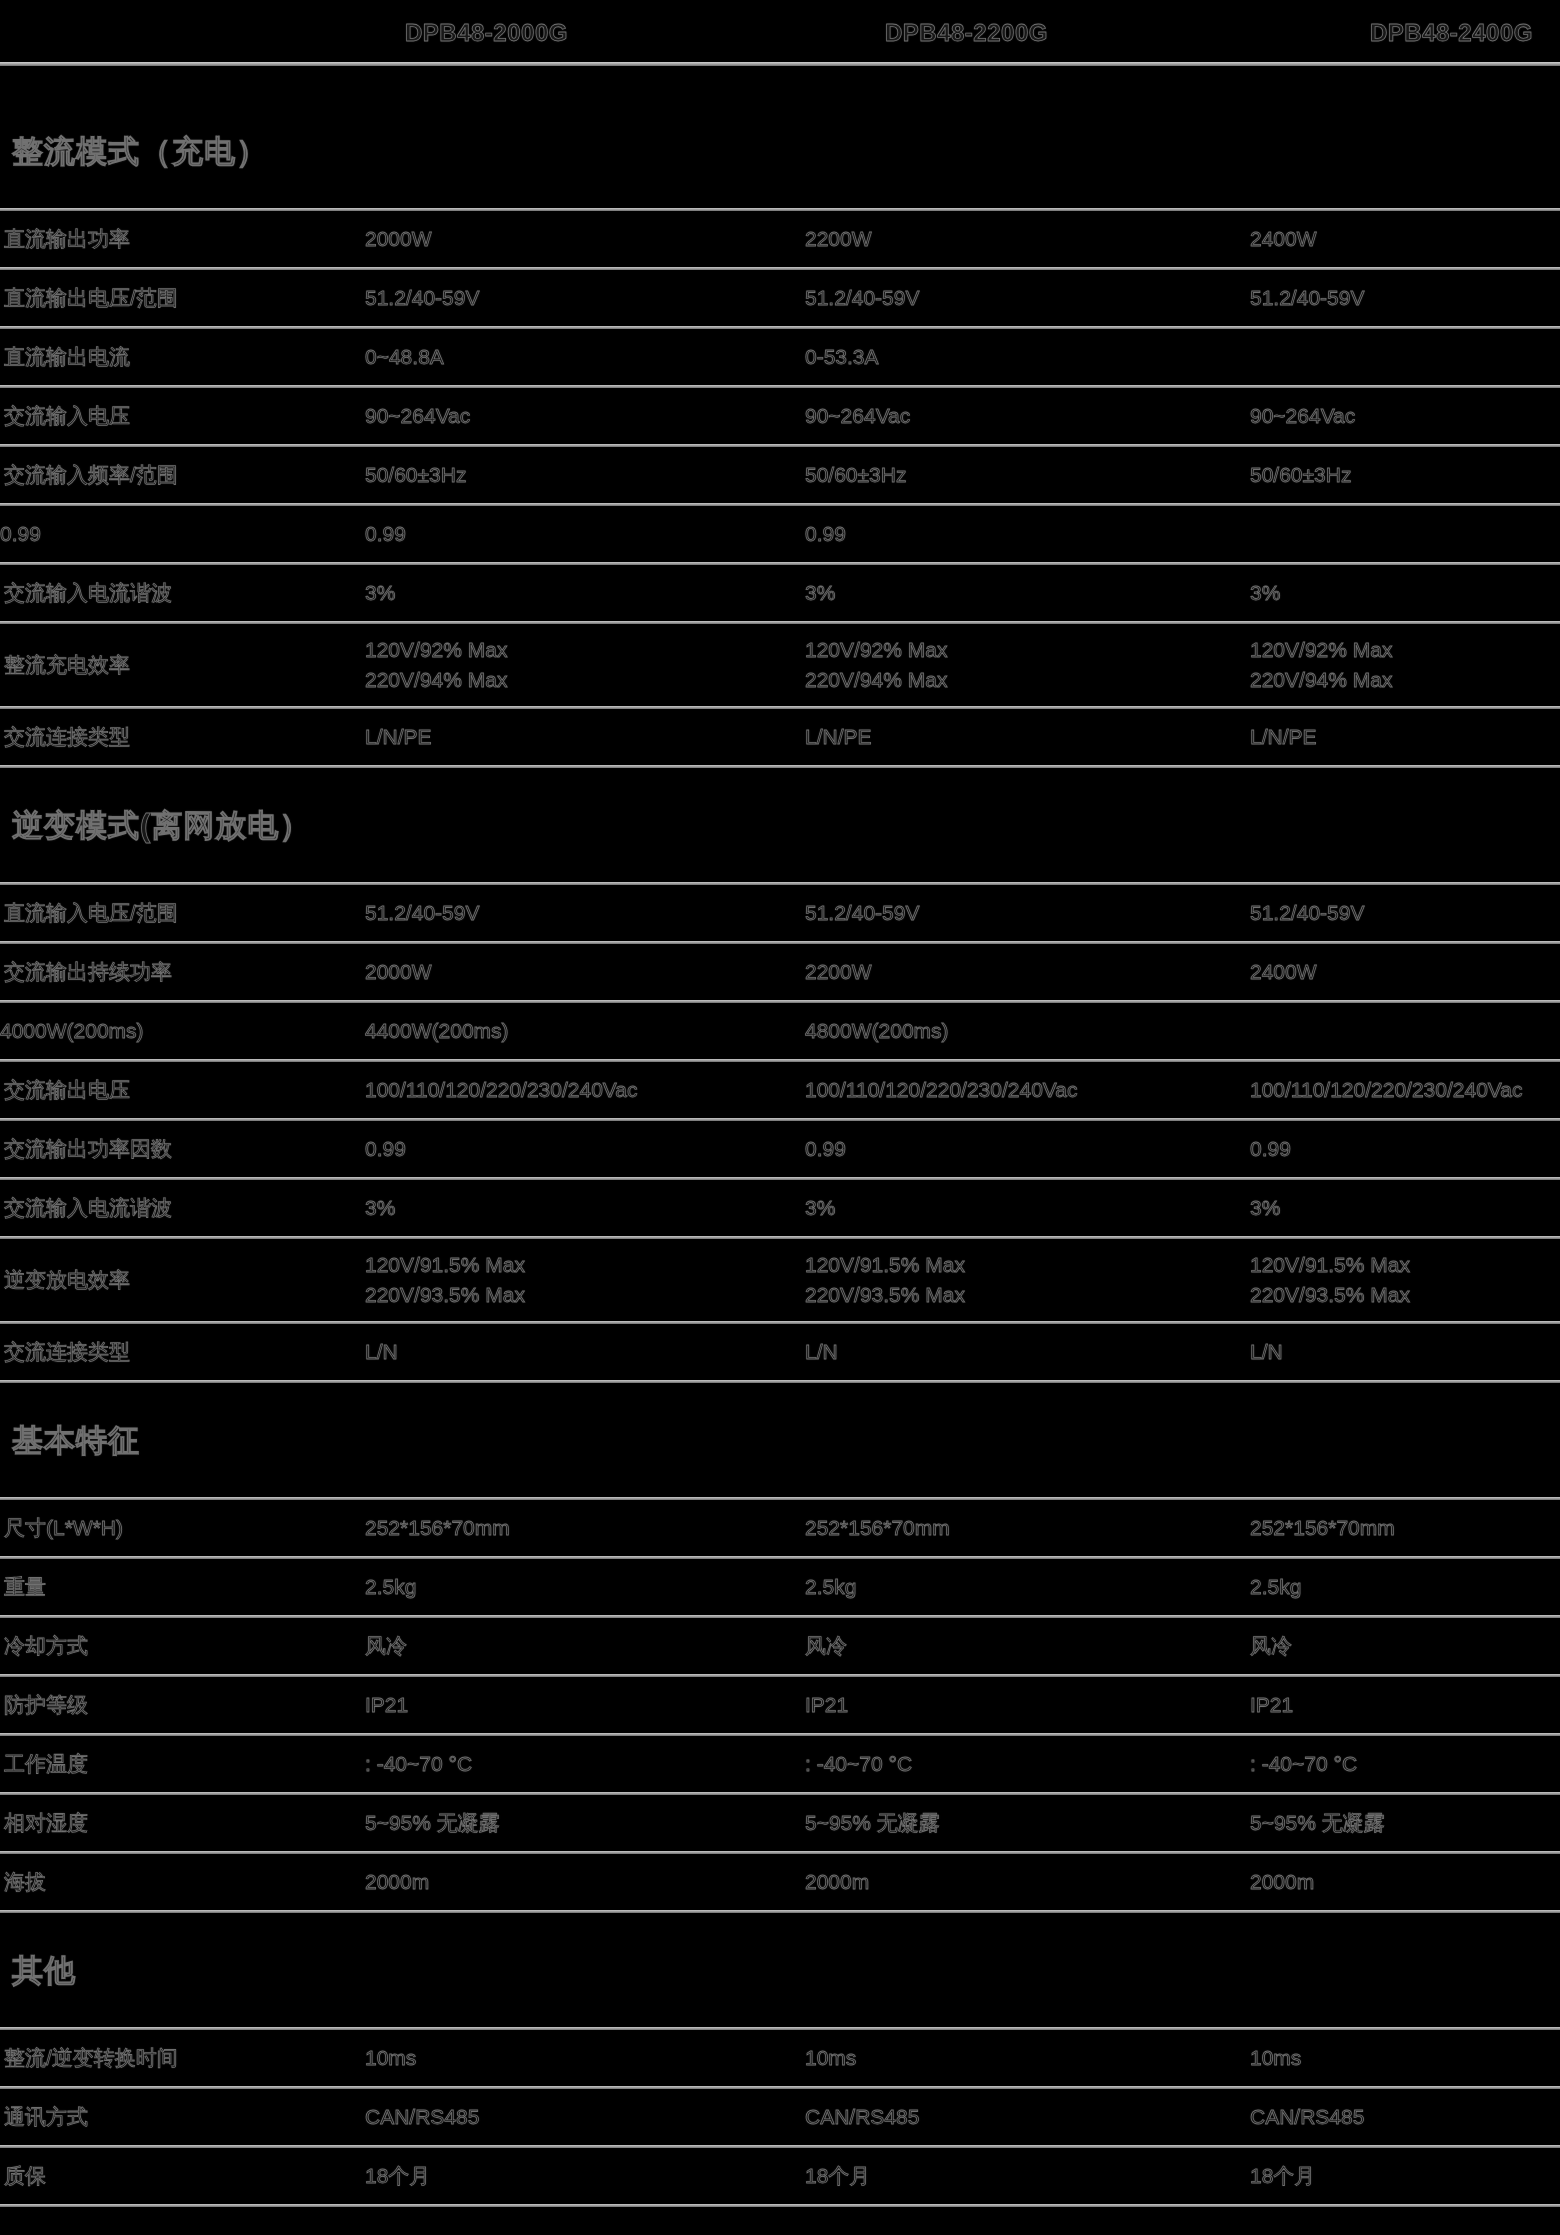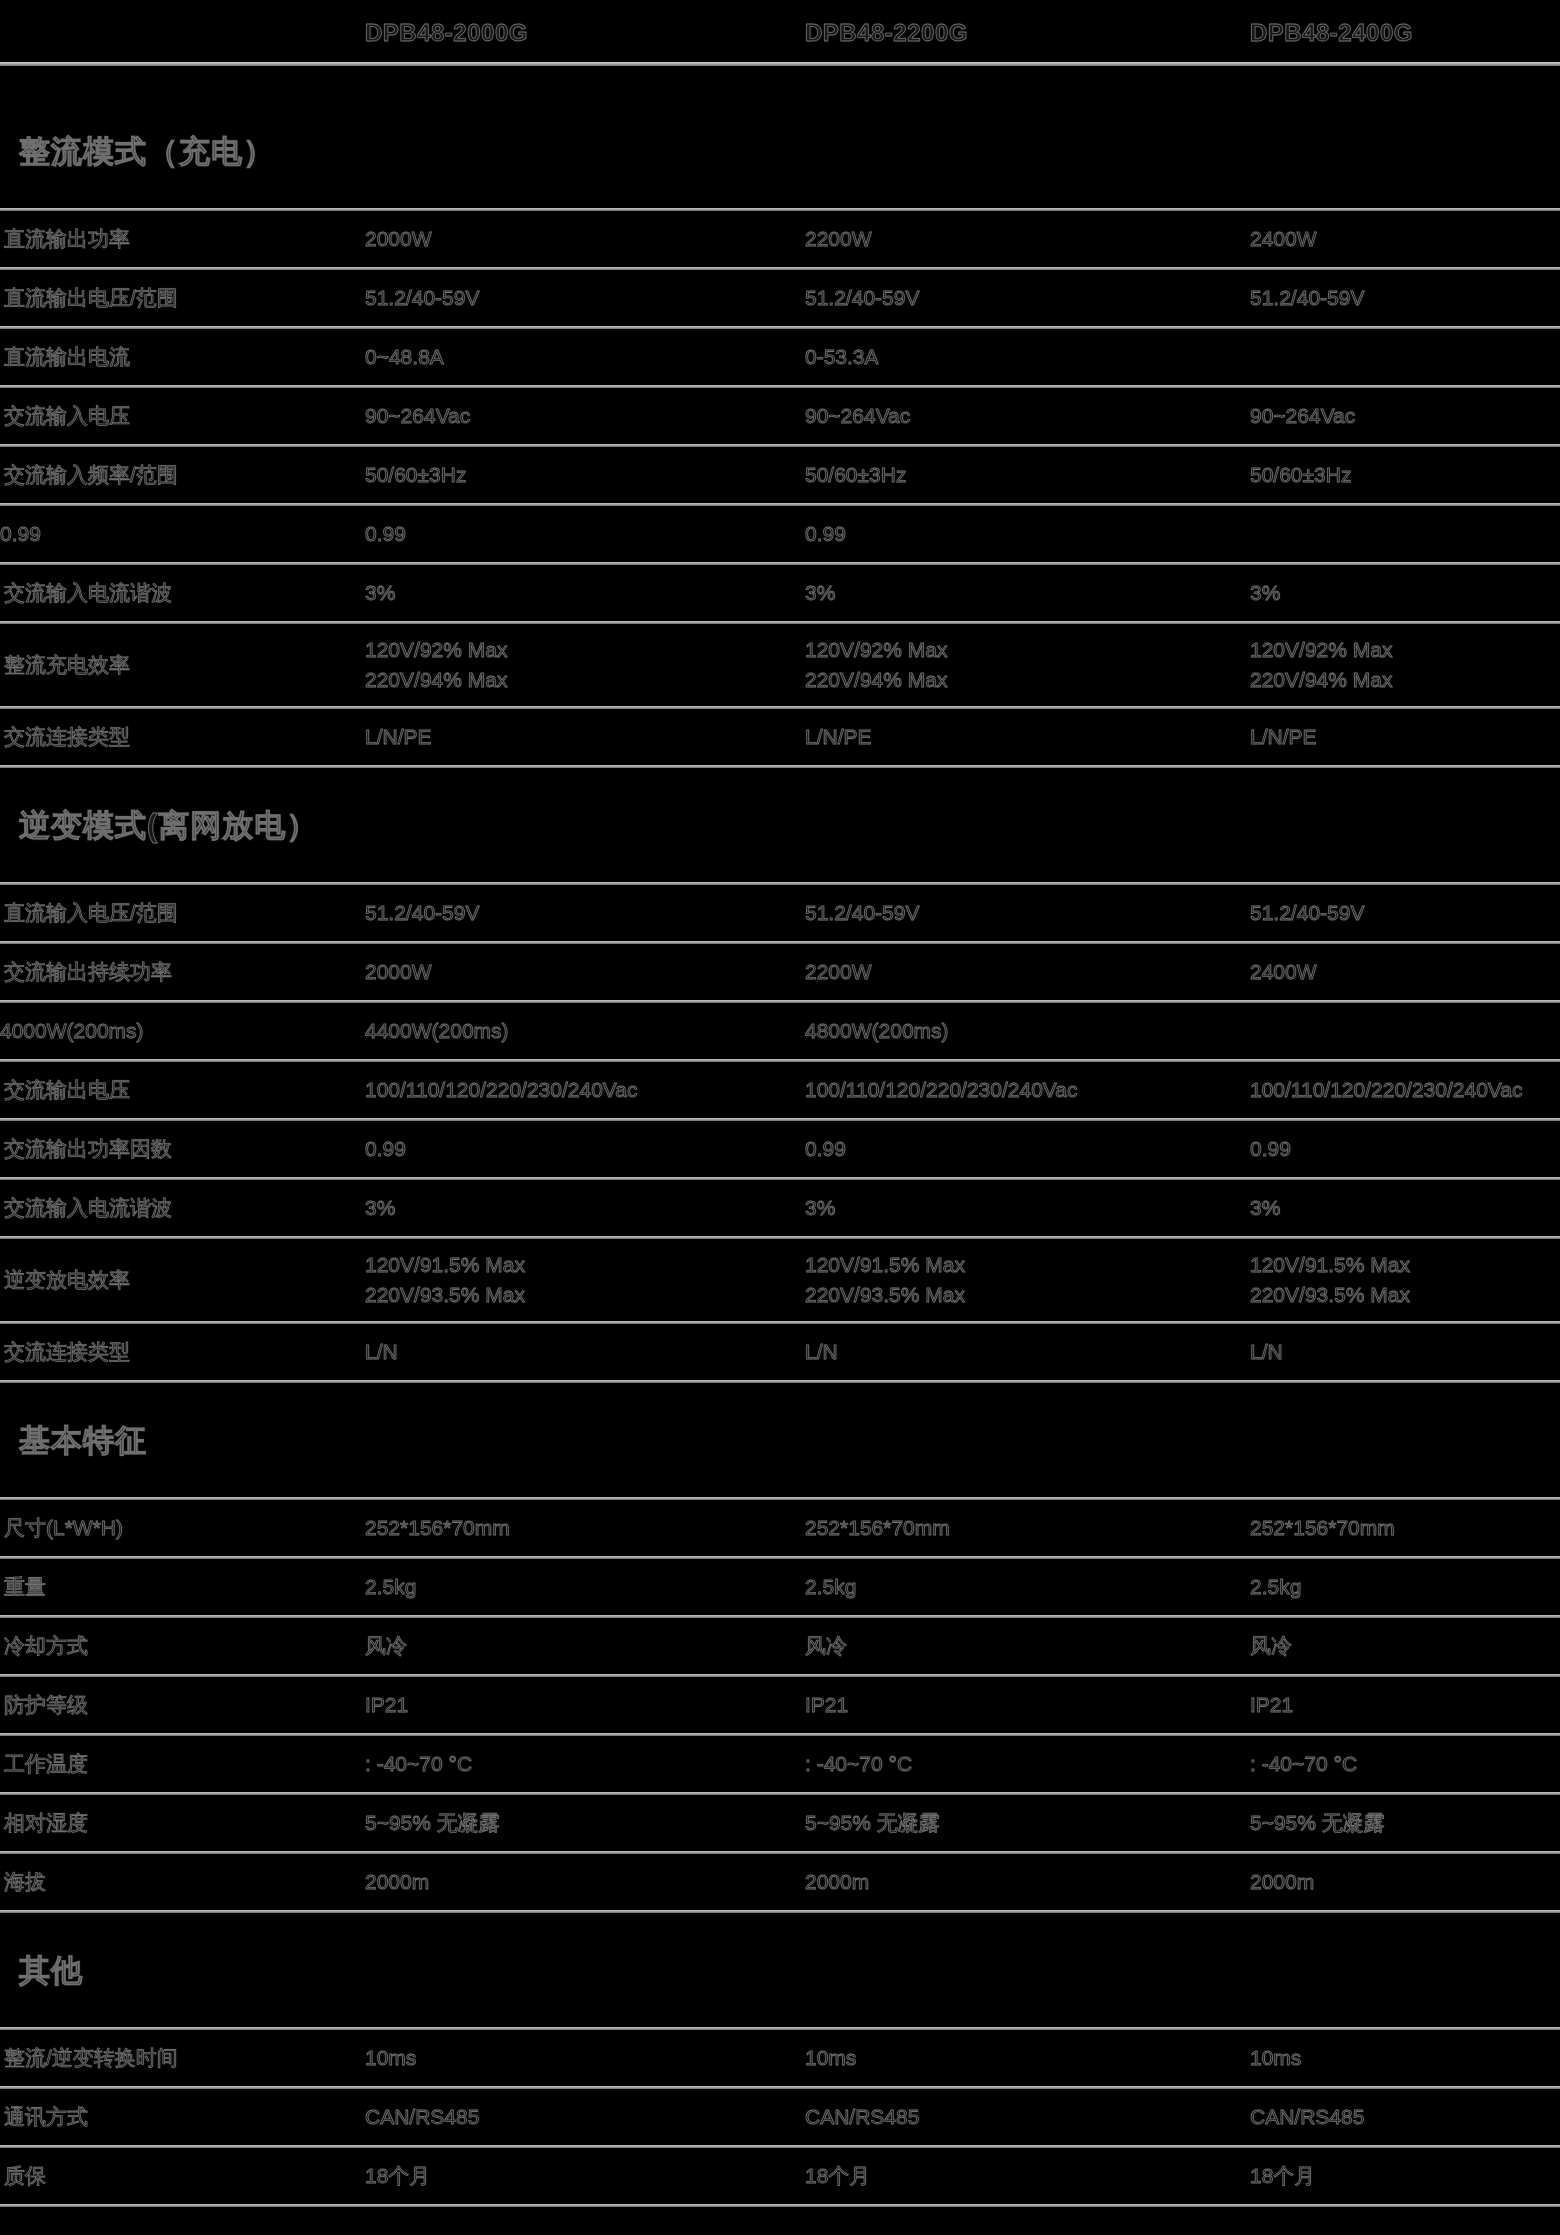--- a/index.html
+++ b/index.html
@@ -23,37 +23,38 @@
   }
   .grid4 {
     display: grid;
     grid-template-columns: 365px 440px 445px 1fr;
     align-items: center;
   }
   .header {
     height: 62px;
     padding-top: 4px;
     box-sizing: border-box;
+    gap: 40px;
   }
   .model {
     font-size: 24px;
     font-weight: 700;
     letter-spacing: 0.5px;
     line-height: 30px;
   }
   .header-divider {
     width: 100%;
     height: 4px;
     background: linear-gradient(180deg, #cfcfcf 0%, #a8a8a8 45%, #6e6e6e 100%);
   }
   .section { margin-top: 40px; }
   .section:first-of-type { margin-top: 68px; }
   .section-title {
     margin: 0 0 38px 0;
-    padding-left: 19px;
+    padding-left: 12px;
     font-size: 31px;
     font-weight: 700;
     line-height: 36px;
     letter-spacing: 1px;
   }
   .row-divider {
     width: 100%;
     height: 3px;
     background: linear-gradient(180deg, #c6c6c6 0%, #a3a3a3 45%, #6f6f6f 100%);
   }

